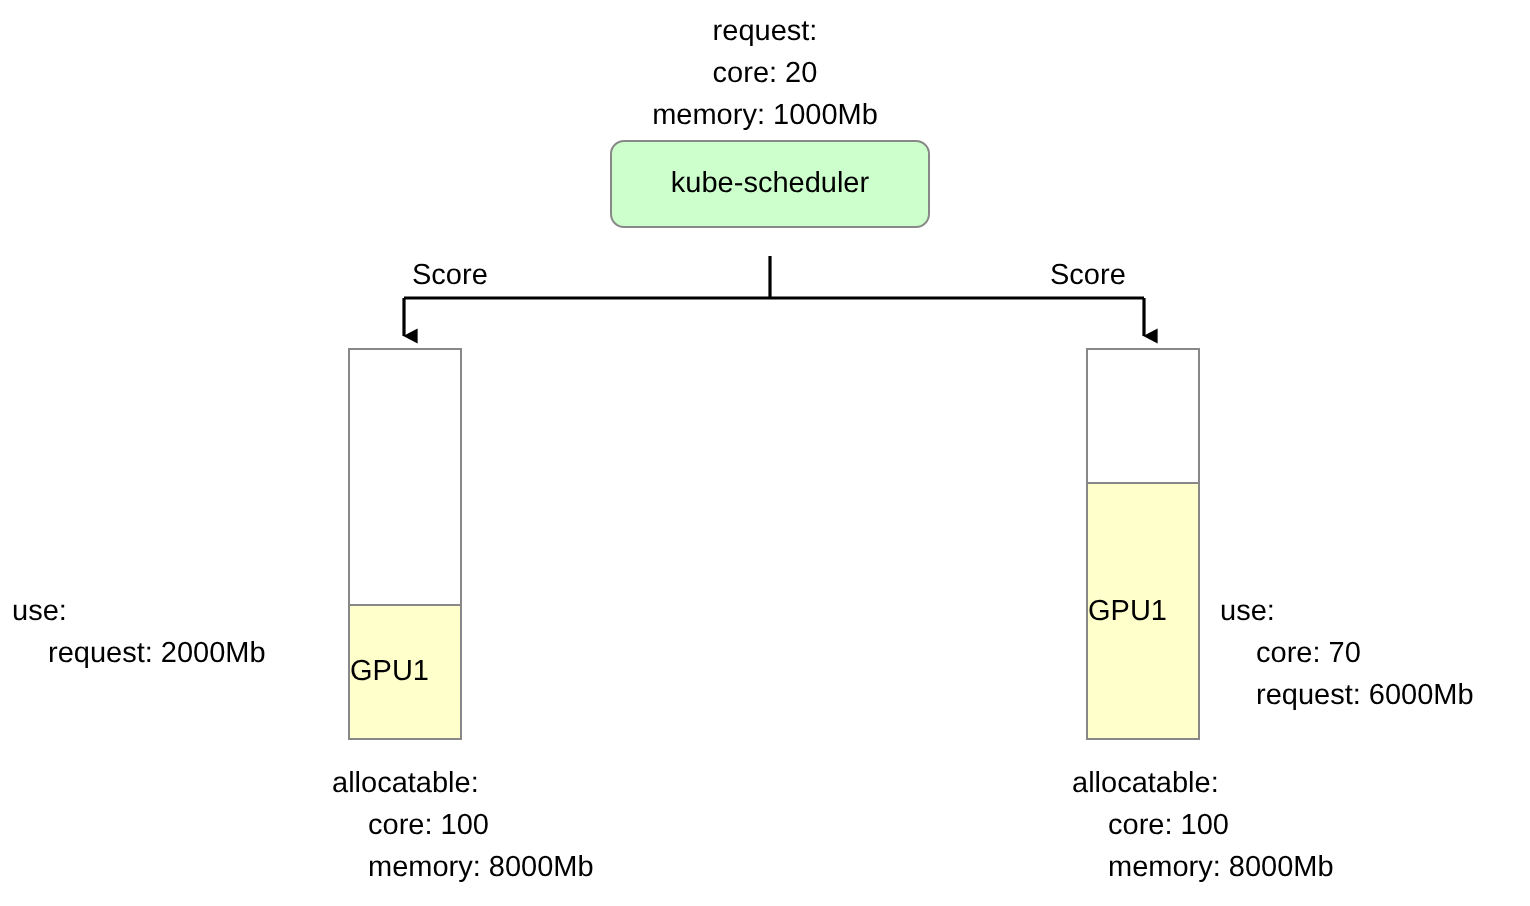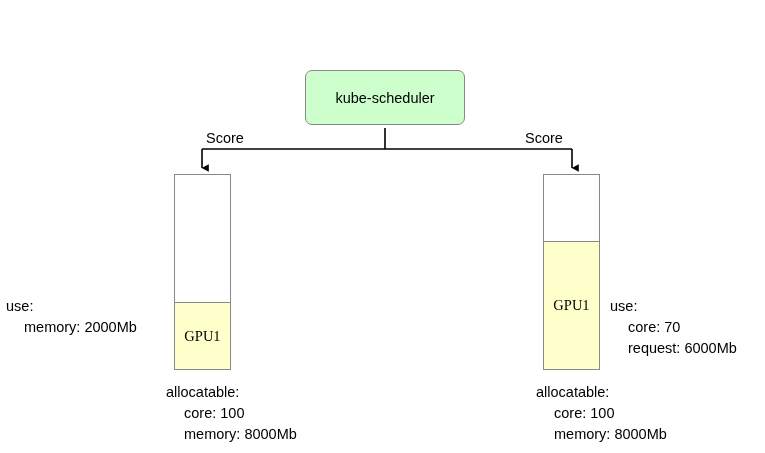--- a/index.html
+++ b/index.html
@@ -53,21 +53,21 @@
   .use-right  { left: 610px; top: 296px; }
   .alloc-left  { left: 166px; top: 382px; }
   .alloc-right { left: 536px; top: 382px; }
 
   
   .scheduler {
     position: absolute;
     left: 305px;
     top: 70px;
     width: 160px;
-    height: 55px;
+    height: 44px;
     background: #ccffcc;
     border: 1px solid #888888;
     border-radius: 7px;
     display: flex;
     align-items: center;
     justify-content: center;
     font-size: 14.5px;
     box-sizing: border-box;
   }
 
@@ -84,24 +84,22 @@
 
   .node-used {
     position: absolute;
     left: 0;
     right: 0;
     bottom: 0;
     background: #ffffcc;
     border-top: 1px solid #888888;
     display: flex;
     align-items: center;
-    justify-content: center;
     font-size: 14.5px;
     box-sizing: border-box;
-    font-family: Liberation Serif, serif;
   }
   .node-left  .node-used { height: 67px; }
   .node-right .node-used { height: 128px; }
 
   
   .score-label {
     position: absolute;
     font-size: 14.5px;
     white-space: nowrap;
     text-align: center;
@@ -123,20 +121,25 @@
 
     <line x1="385" y1="128" x2="385" y2="149" stroke="#000000" stroke-width="1.6"></line>
 
     <line x1="202" y1="149" x2="572" y2="149" stroke="#000000" stroke-width="1.6"></line>
 
     <line x1="202" y1="149" x2="202" y2="168" stroke="#000000" stroke-width="1.6" marker-end="url(#arrowhead)"></line>
 
     <line x1="572" y1="149" x2="572" y2="168" stroke="#000000" stroke-width="1.6" marker-end="url(#arrowhead)"></line>
   </svg>
 
+  <div class="txt-block request-block">
+    <span class="ln1">request:</span>
+    <span class="ln2">core: 20</span>
+    <span class="ln3">memory: 1000Mb</span>
+  </div>
 
   <div class="scheduler">
     <span>kube-scheduler</span>
   </div>
 
   <div class="score-label score-left">Score</div>
   <div class="score-label score-right">Score</div>
 
   <div class="node node-left">
     <div class="node-used">
@@ -145,21 +148,21 @@
   </div>
 
   <div class="node node-right">
     <div class="node-used">
       <span>GPU1</span>
     </div>
   </div>
 
   <div class="txt-block use-left">
     <span class="ln1">use:</span>
-    <span class="ln3">memory: 2000Mb</span>
+    <span class="ln3">request: 2000Mb</span>
   </div>
 
   <div class="txt-block use-right">
     <span class="ln1">use:</span>
     <span class="ln2">core: 70</span>
     <span class="ln3">request: 6000Mb</span>
   </div>
 
   <div class="txt-block alloc-left">
     <span class="ln1">allocatable:</span>

